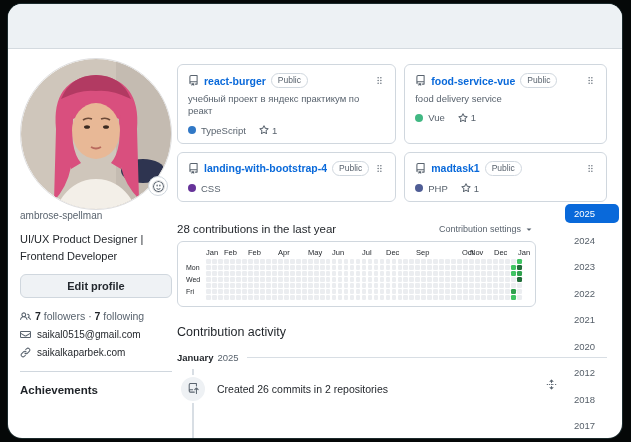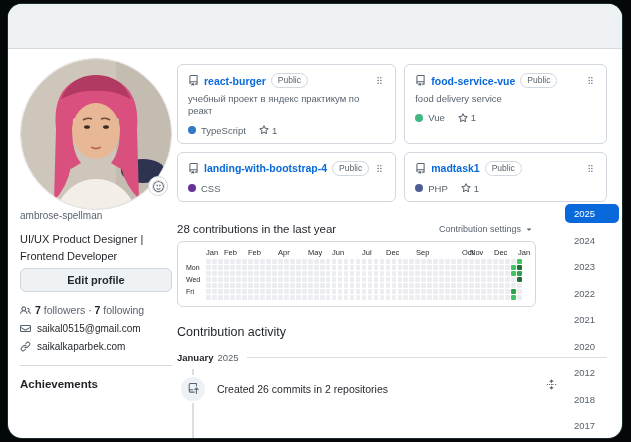--- a/index.html
+++ b/index.html
@@ -13,21 +13,21 @@
   
   .sidebar{position:absolute;left:12px;top:54px;width:152px;color:#1f2328;}
   .avatar-wrap{position:relative;width:150px;height:150px;}
   .avatar-wrap svg{border-radius:50%;border:1px solid rgba(31,35,40,.15);}
   .status-btn{position:absolute;right:2px;bottom:12px;width:20px;height:20px;border-radius:50%;
     background:#fff;border:1px solid #d0d7de;display:flex;align-items:center;justify-content:center;
     cursor:pointer;padding:0;color:#59636e;}
   .p-name{font-size:16.5px;font-weight:bold;margin:12px 0 0;line-height:1.15;}
   .p-user{font-size:10px;color:#59636e;margin-top:2px;font-weight:300;}
   .p-bio{font-size:11px;line-height:1.5;margin:10px 0 0;}
-  .edit-btn{margin-top:4px;width:100%;height:24px;background:#eff2f5;border:1px solid #d0d7de;
+  .edit-btn{margin-top:10px;width:100%;height:24px;background:#eff2f5;border:1px solid #d0d7de;
     border-radius:6px;font-size:11px;font-weight:bold;color:#24292f;cursor:pointer;
     font-family:inherit;}
   .follow-row{margin-top:12px;font-size:10.5px;color:#59636e;display:flex;align-items:center;gap:4px;cursor:pointer;}
   .follow-row b{color:#1f2328;font-weight:bold;}
   .contact{display:flex;align-items:center;gap:6px;font-size:10px;color:#1f2328;margin-top:7px;}
   .contact:first-of-type{margin-top:14px;}
   .contact .ic{color:#59636e;flex:0 0 auto;}
   .side-hr{border:none;border-top:1px solid #d0d7de;margin:13px 0 0;}
   .ach-title{font-size:11.5px;font-weight:bold;margin-top:12px;}
 

